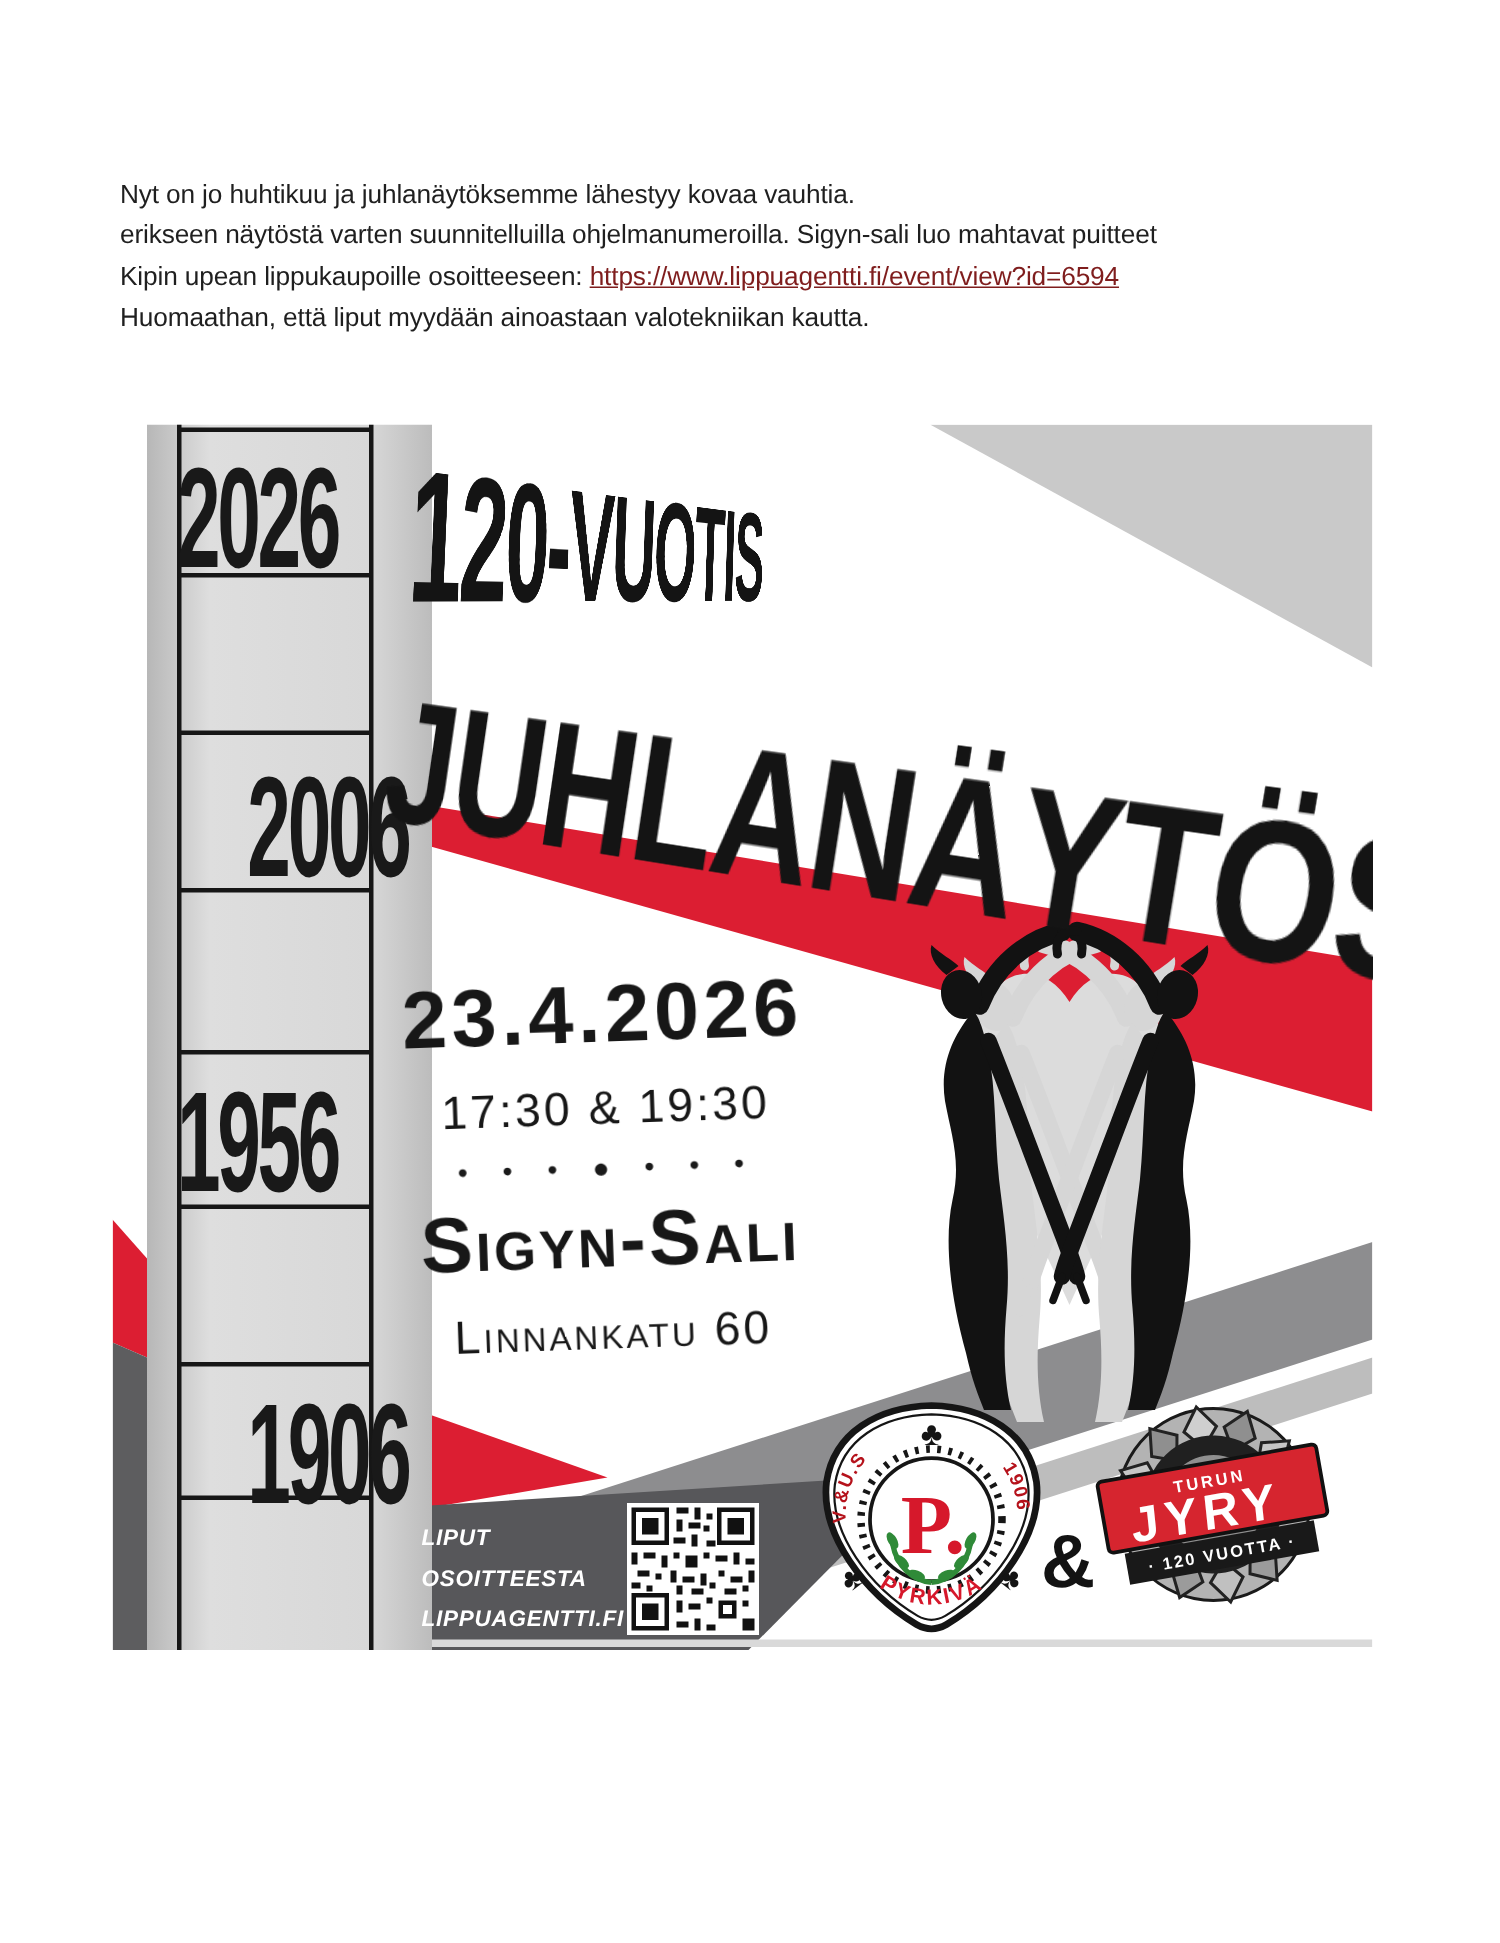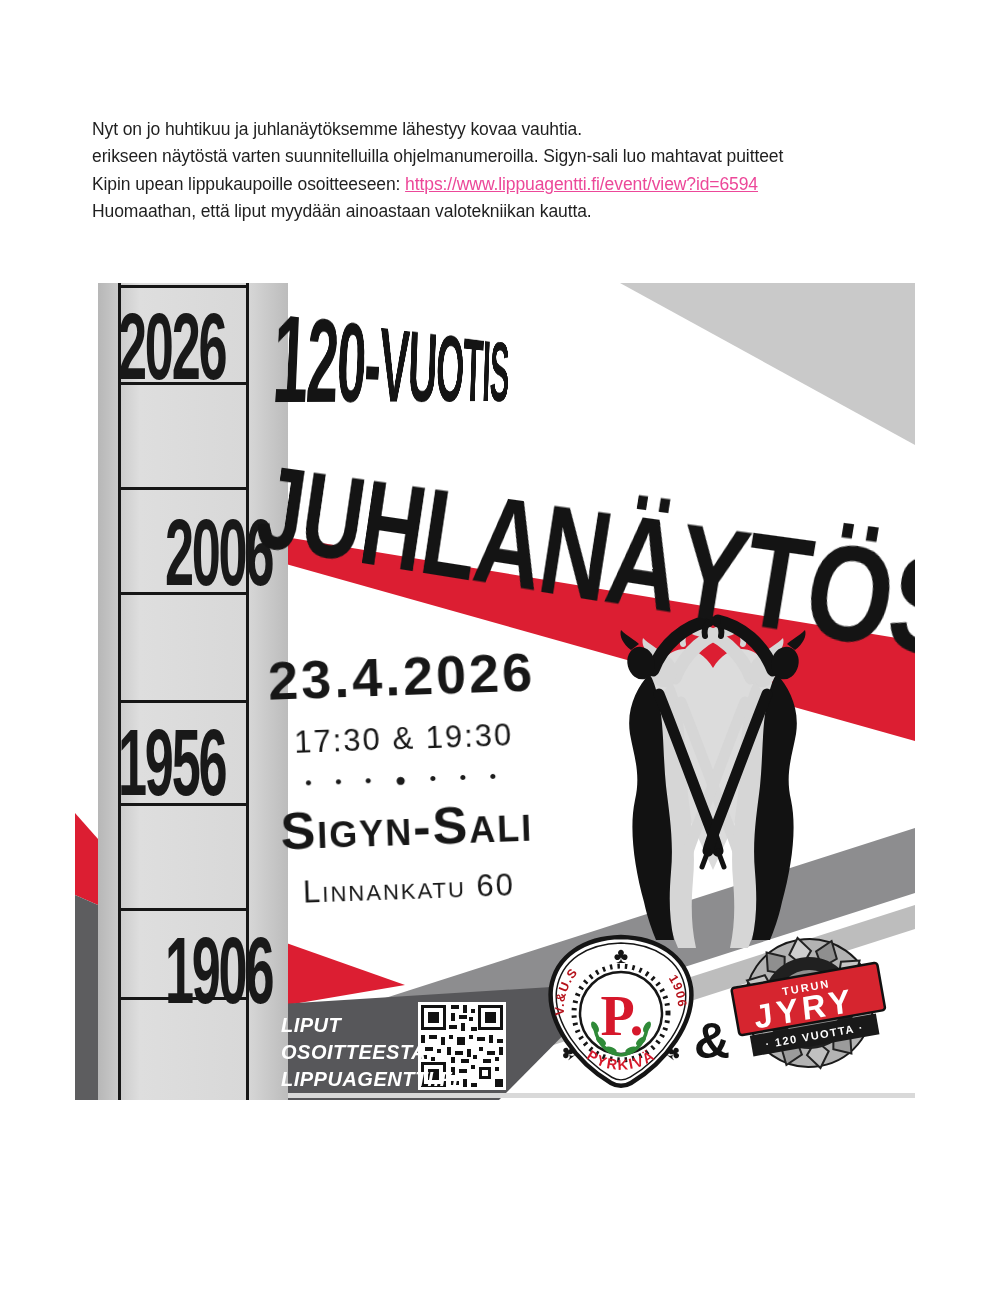--- a/index.html
+++ b/index.html
@@ -1,23 +1,23 @@
 <!DOCTYPE html>
 <html><head>
 <meta charset="utf-8">
 <style>
   html,body{margin:0;padding:0;background:#ffffff;}
   body{width:1000px;height:1295px;position:relative;overflow:hidden;
        font-family:"Liberation Sans",sans-serif;color:#1c1c1c;}
 
   
-  .intro{position:absolute;left:92px;top:116px;width:890px;
+  .intro{position:absolute;left:80px;top:116px;width:890px;
          font-size:17.5px;line-height:27.3px;letter-spacing:-0.1px;color:#1f1f1f;}
   .intro .ln{white-space:nowrap;}
-  .intro a{color:#ec4899;text-decoration:underline;cursor:pointer;}
+  .intro a{color:#7f1d1d;text-decoration:underline;cursor:pointer;}
   .emoji{display:inline-block;width:18px;height:18px;border-radius:50%;
          background:radial-gradient(circle at 35% 30%,#ffd76e,#f7a62c 65%,#e8891d);
          vertical-align:-3px;margin-left:6px;position:relative;}
   .emoji::before{content:"\2665\00a0\2665";position:absolute;top:1px;left:0;right:0;
          text-align:center;font-size:7px;line-height:8px;color:#e3342f;}
   .emoji::after{content:"";position:absolute;left:4px;right:4px;bottom:2px;height:5px;
          border-bottom:2px solid #8a4b00;border-radius:0 0 9px 9px;}
 
   
   .poster{position:absolute;left:75px;top:283px;width:840px;height:817px;overflow:hidden;background:#fff;}
@@ -46,21 +46,21 @@
   .infocol{position:absolute;left:128px;top:362px;width:404px;text-align:center;
            color:#171717;transform:rotate(-2deg);}
   .d-date{font-size:54px;font-weight:600;letter-spacing:3px;}
   .d-times{font-size:31px;font-weight:500;letter-spacing:2px;margin-top:14px;}
   .d-dots{font-size:19px;letter-spacing:9px;margin-top:12px;color:#1a1a1a;}
   .d-venue{font-size:52px;font-weight:600;font-variant:small-caps;letter-spacing:2px;margin-top:6px;}
   .d-addr{font-size:31px;font-weight:500;font-variant:small-caps;letter-spacing:2px;margin-top:14px;}
 
   
   .tickets{position:absolute;left:206px;top:729px;color:#ffffff;
-           font-style:italic;font-weight:700;font-size:20px;line-height:27px;letter-spacing:.5px;}
+           font-style:italic;font-weight:700;font-size:15px;line-height:27px;letter-spacing:.5px;}
 </style>
 </head>
 <body>
 
 <div class="intro">
   <div class="ln">Nyt on jo huhtikuu ja juhlanäytöksemme lähestyy kovaa vauhtia.</div>
   <div class="ln">erikseen näytöstä varten suunnitelluilla ohjelmanumeroilla. Sigyn-sali luo mahtavat puitteet</div>
   <div class="ln"><span>Kipin upean lippukaupoille osoitteeseen: </span><a>https://www.lippuagentti.fi/event/view?id=6594</a></div>
   <div class="ln">Huomaathan, että liput myydään ainoastaan valotekniikan kautta.</div>
 </div>

